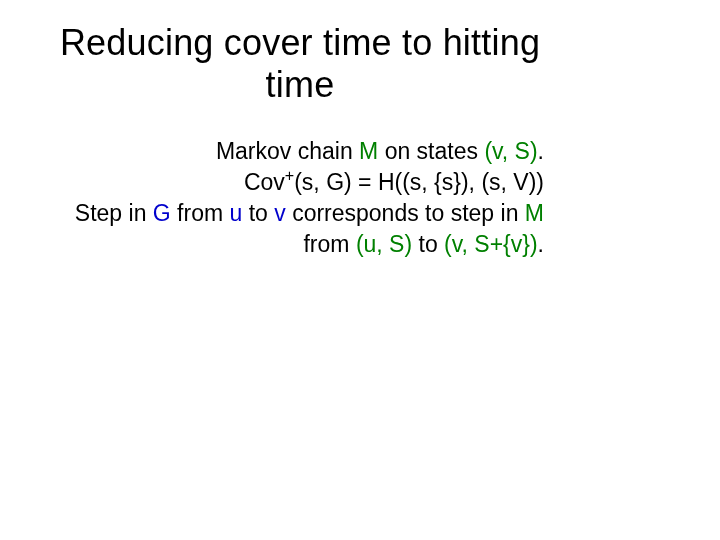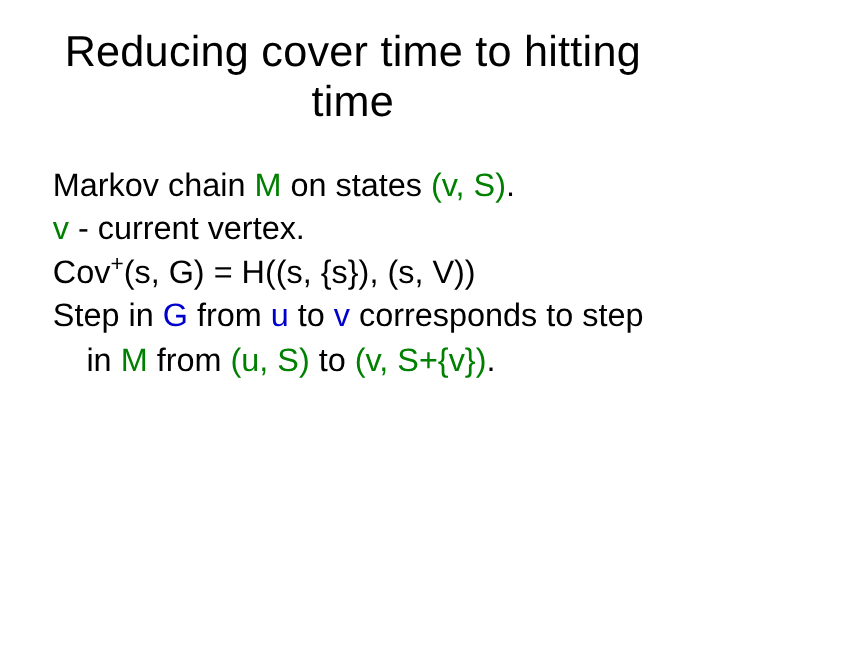--- a/index.html
+++ b/index.html
@@ -9,31 +9,32 @@
     height: 540px;
     background: #ffffff;
     font-family: Arial, Helvetica, sans-serif;
     color: #000000;
     overflow: hidden;
   }
   .slide {
     box-sizing: border-box;
     width: 584px;
     height: 540px;
-    padding: 22px 40px 40px 44px;
+    padding: 22px 40px 40px 56px;
   }
   .title {
     font-size: 36px;
     text-align: center;
     margin-bottom: 30px;
     letter-spacing: 0.2px;
   }
   .body {
-    font-size: 27px;
+    font-size: 23px;
     line-height: 1.35;
+    text-align: right;
   }
   .body p {
     margin: 0 0 0 0;
     padding-left: 28px;
     text-indent: -28px;
   }
   .green { color: #008000; }
   .blue  { color: #0000cc; }
   sup { font-size: 0.7em; vertical-align: super; line-height: 0; }
   u { text-decoration: underline; }
@@ -42,22 +43,19 @@
 <body>
 
 <div class="slide">
   <div class="title">Reducing cover time to hitting time</div>
 
   <div class="body">
     <p>
       <span>Markov chain </span><span class="green">M</span><span> on states </span><span class="green">(v, S)</span><span>.</span>
     </p>
     <p>
-      <span class="green">v</span><span> - current vertex.</span>
-    </p>
-    <p>
       <span>Cov</span><sup>+</sup><span>(s, G) = H((s, {s}), (s, V))</span>
     </p>
     <p>
       <span>Step in </span><span class="blue">G</span><span> from </span><span class="blue">u</span><span> to </span><span class="blue">v</span><span> corresponds to step in </span><span class="green">M</span><span> from </span><span class="green">(u, S)</span><span> to </span><span class="green">(v, S+{v})</span><span>.</span>
     </p>
   </div>
 </div>
 
 </body></html>

